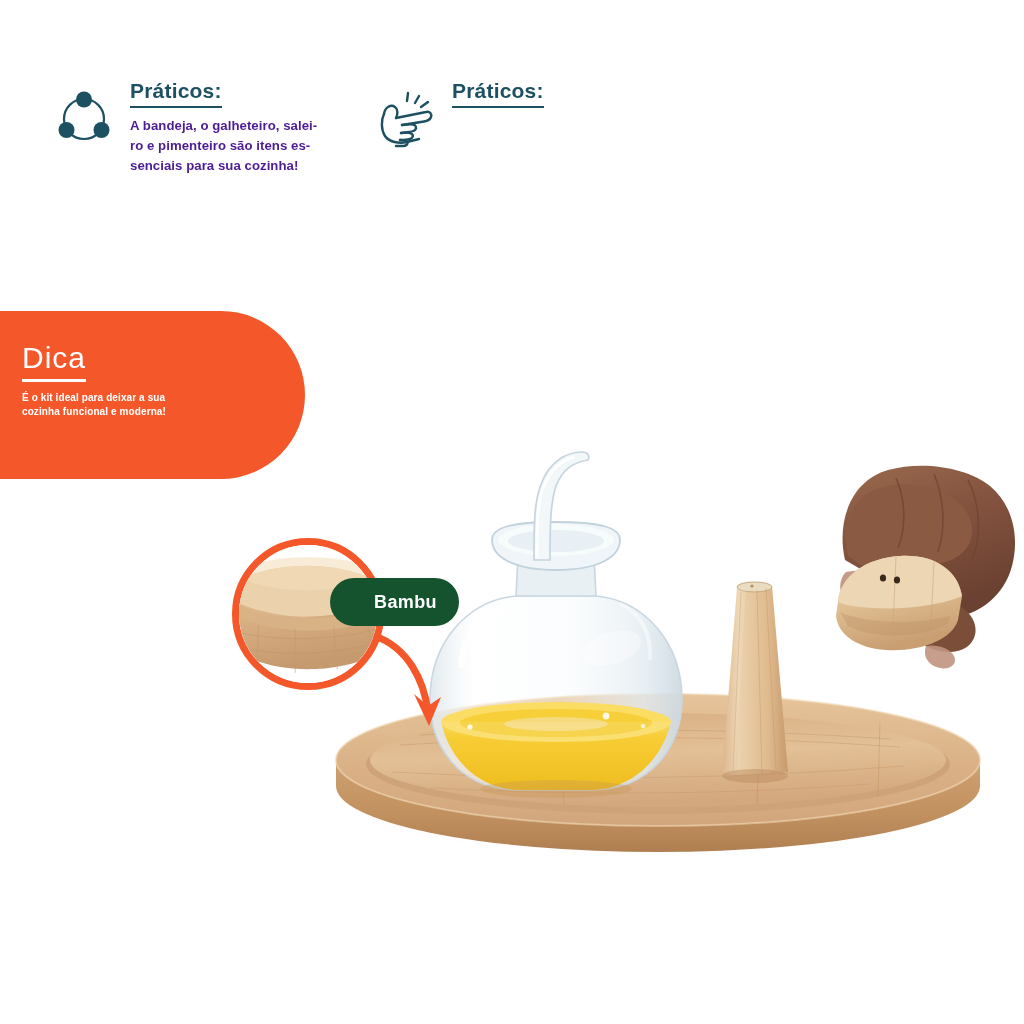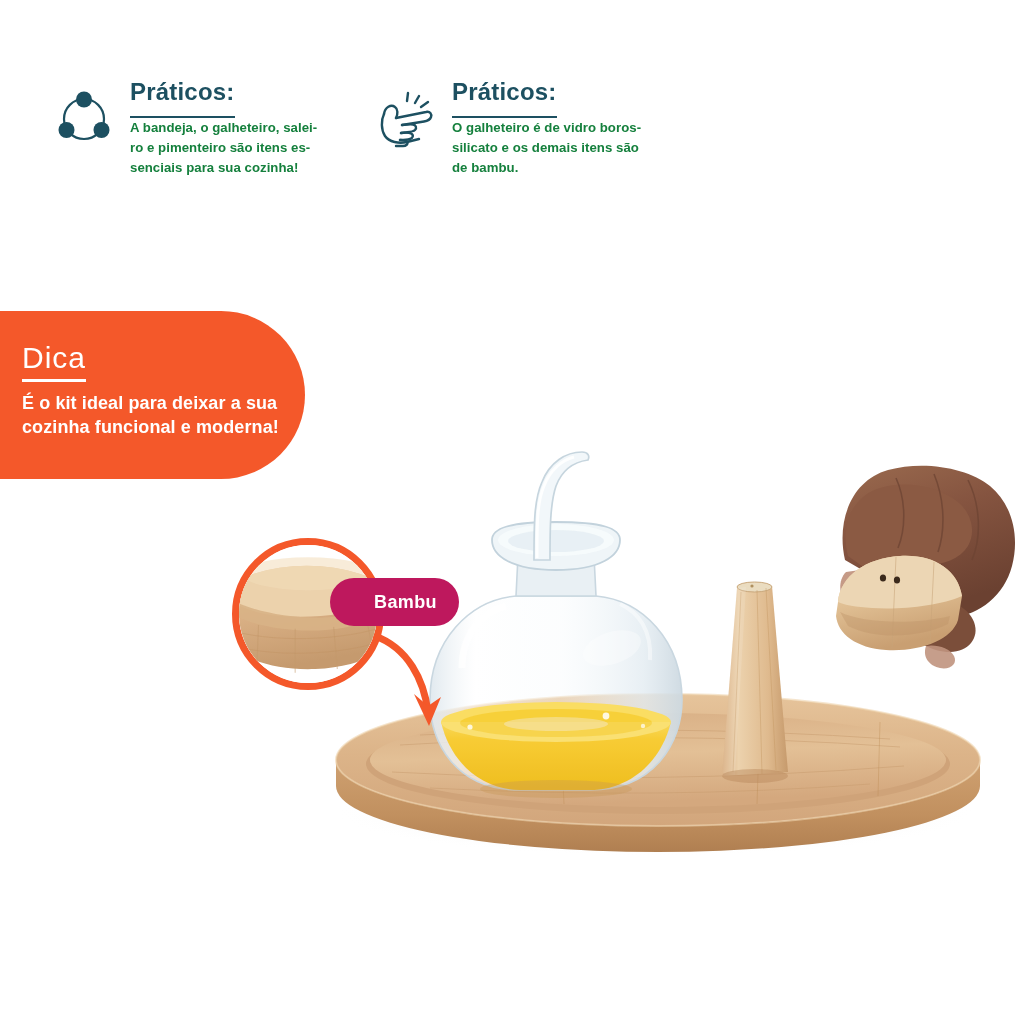--- a/index.html
+++ b/index.html
@@ -34,31 +34,32 @@
     display: flex;
     align-items: flex-start;
     justify-content: center;
     padding-top: 10px;
     box-sizing: border-box;
   }
   .feature-text { padding-left: 14px; }
 
   .feature-title {
     color: #1d5061;
-    font-size: 24px;
+    font-size: 21px;
     font-weight: bold;
     letter-spacing: .2px;
     line-height: 1;
-    padding-bottom: 12px;
+    padding-bottom: 5px;
     border-bottom: 2.5px solid #1d5061;
     display: inline-block;
+    margin-bottom: 8px;
     white-space: nowrap;
   }
   .feature-body {
-    color: #15803d;
+    color: #4c1d95;
     font-size: 13.2px;
     font-weight: bold;
     line-height: 1.52;
     letter-spacing: .05px;
     white-space: pre-line;
   }
 
   
   #dica-banner {
     position: absolute;
@@ -81,21 +82,21 @@
     padding-bottom: 6px;
     border-bottom: 3px solid #ffffff;
     display: inline-block;
   }
   #dica-body {
     position: absolute;
     left: 62px;
     top: 80px;
     width: 260px;
     color: #ffffff;
-    font-size: 18px;
+    font-size: 10px;
     font-weight: bold;
     line-height: 1.35;
     letter-spacing: .1px;
     white-space: pre-line;
   }
 
   
   #scene {
     position: absolute;
     left: 0;
@@ -120,21 +121,21 @@
   #bambu-circle .zoomwood {
     position: absolute;
     inset: -8px;
   }
   #bambu-pill {
     position: absolute;
     left: 330px;
     top: 578px;
     height: 48px;
     padding: 0 22px 0 44px;
-    background: #be185d;
+    background: #14532d;
     border-radius: 24px;
     display: flex;
     align-items: center;
     box-sizing: border-box;
   }
   #bambu-pill-label {
     color: #ffffff;
     font-size: 18px;
     font-weight: bold;
     letter-spacing: .4px;
@@ -173,23 +174,20 @@
           <path d="M24 43 C28 42.5 32 42.5 34 43.5 C37 45 36 48 33 49 C30 50 26 50 23 50"></path>
           <path d="M23 50 C26 50 29 50.5 30 52 C31.5 54 29 56 26 56 L19 56"></path>
           <path d="M30 11 L31 3"></path>
           <path d="M38 13 L42 6"></path>
           <path d="M44 17 L51 12"></path>
         </g>
       </svg>
     </div>
     <div class="feature-text">
       <div class="feature-title">Práticos:</div>
-      <div class="feature-body">O galheteiro é de vidro boros-
-silicato e os demais itens são
-de bambu.</div>
     </div>
   </div>
 
 
   <div id="dica-banner">
     <div id="dica-title">Dica</div>
     <div id="dica-body">É o kit ideal para deixar a sua
 cozinha funcional e moderna!</div>
   </div>
 

